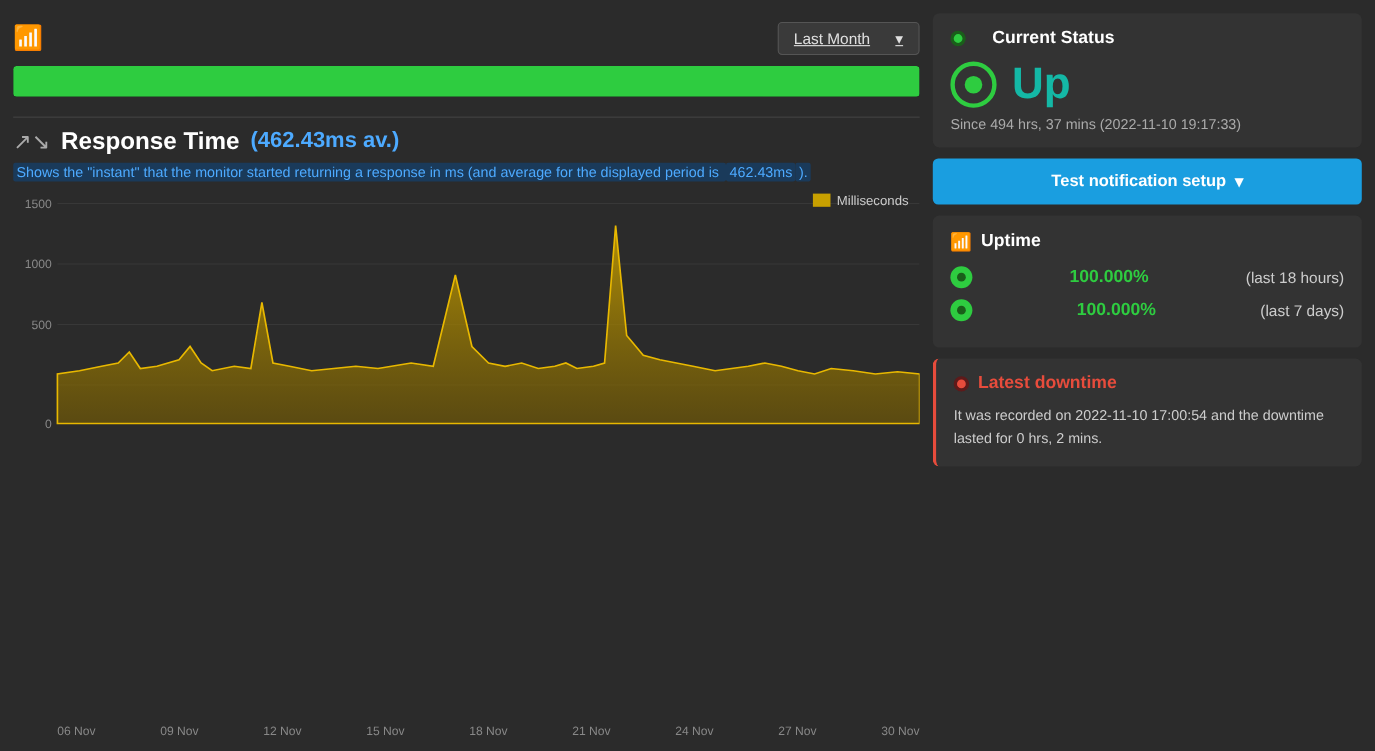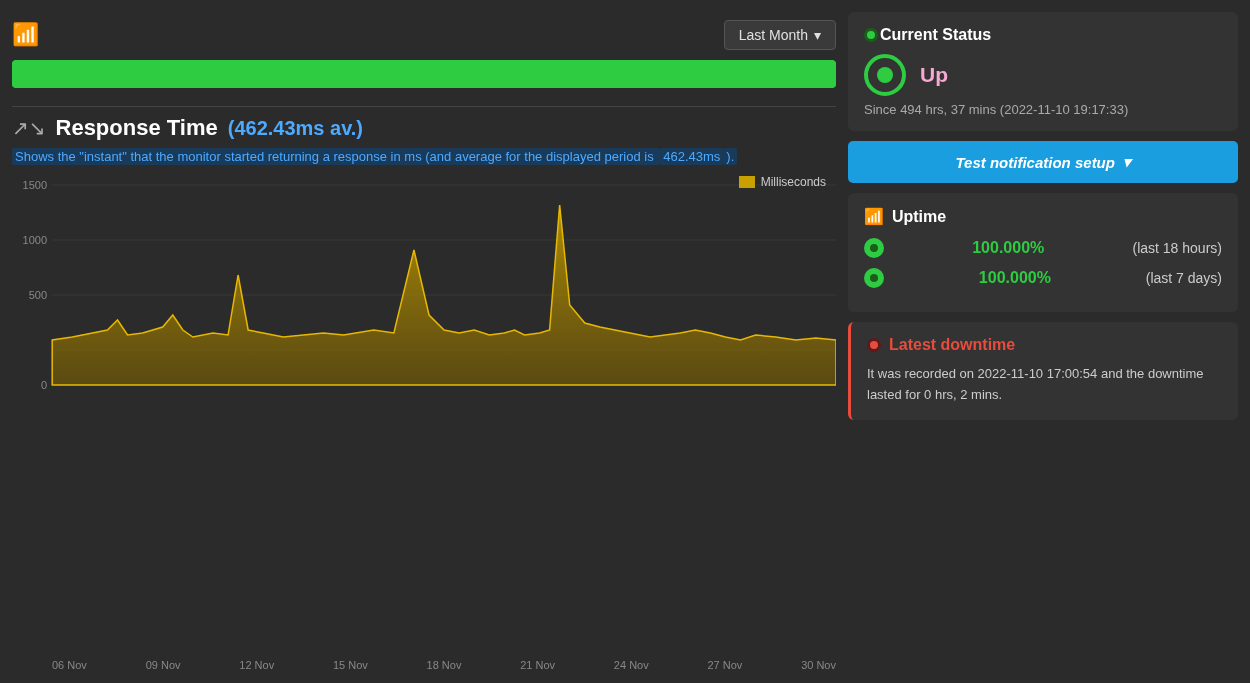--- a/index.html
+++ b/index.html
@@ -52,21 +52,22 @@
     .period-btn {
       background: #3a3a3a;
       border: 1px solid #555;
       color: #e0e0e0;
       padding: 6px 14px;
       border-radius: 4px;
       cursor: pointer;
       font-size: 14px;
       display: flex;
       align-items: center;
-      gap: 6px;
+      gap: 23px;
+      text-decoration: underline;
     }
 
     .uptime-bar-container {
       width: 100%;
       height: 28px;
       background: #1a1a1a;
       border-radius: 3px;
       overflow: hidden;
       margin-bottom: 10px;
     }
@@ -140,21 +141,21 @@
       background: #333;
       border-radius: 6px;
       padding: 14px 16px;
     }
     .card-title {
       font-size: 16px;
       font-weight: 700;
       color: #ffffff;
       display: flex;
       align-items: center;
-      gap: 2px;
+      gap: 24px;
       margin-bottom: 10px;
     }
     .status-dot-green {
       width: 14px;
       height: 14px;
       border-radius: 50%;
       background: #2ecc40;
       border: 3px solid #1a5e1a;
       flex-shrink: 0;
     }
@@ -182,44 +183,42 @@
       align-items: center;
       justify-content: center;
     }
     .up-circle-inner {
       width: 16px;
       height: 16px;
       border-radius: 50%;
       background: #2ecc40;
     }
     .up-text {
-      font-size: 21px;
-      font-weight: 700;
-      color: #f9a8d4;
+      font-size: 40px;
+      font-weight: 700;
+      color: #14b8a6;
     }
     .since-text {
       color: #aaa;
       font-size: 13px;
     }
 
     .notify-btn {
       width: 100%;
       background: #1a9ee0;
       border: none;
       color: #fff;
       padding: 12px 0;
       border-radius: 5px;
       font-size: 15px;
       font-weight: 600;
       cursor: pointer;
       display: flex;
-      align-items: center;
       justify-content: center;
       gap: 8px;
-      font-style: italic;
     }
 
     .uptime-card-title {
       font-size: 16px;
       font-weight: 700;
       color: #fff;
       display: flex;
       align-items: center;
       gap: 8px;
       margin-bottom: 12px;

